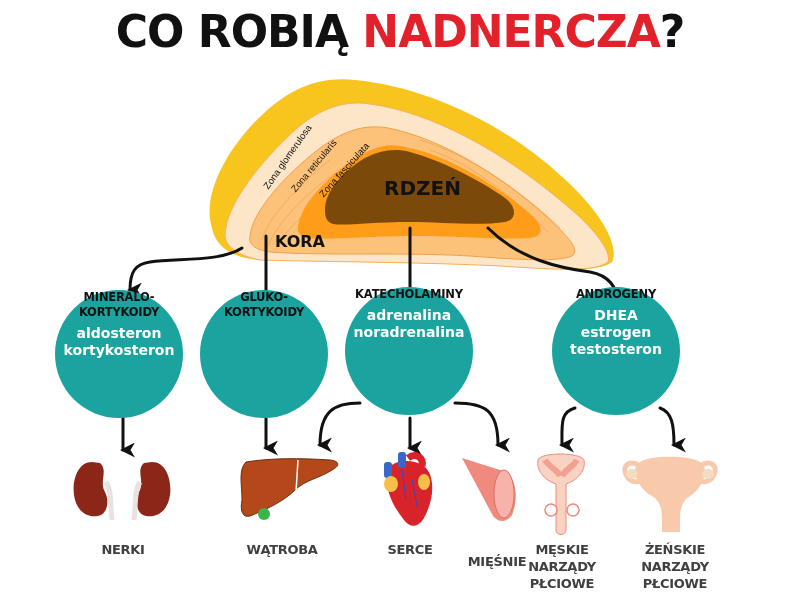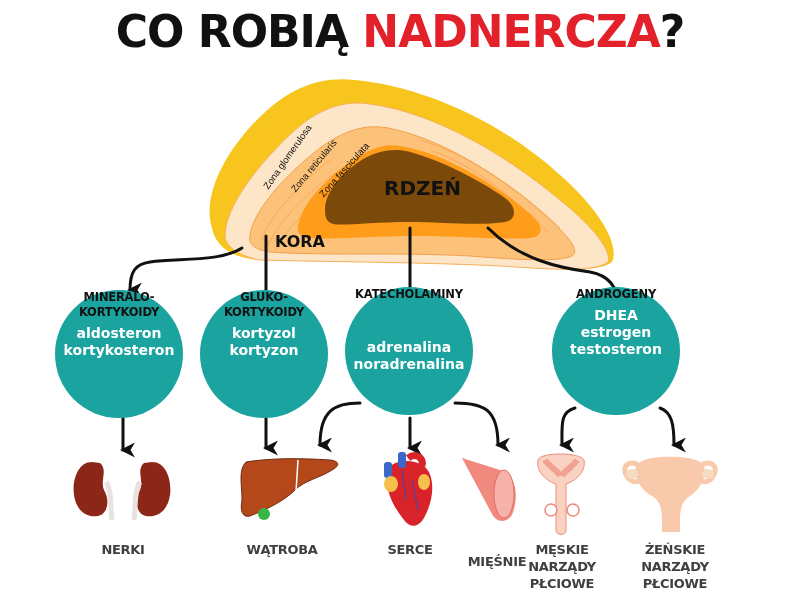--- a/index.html
+++ b/index.html
@@ -101,23 +101,22 @@
 <div class="zone-label" style="left:270px;top:180px;transform:rotate(-55deg);">Zona glomerulosa</div>
 <div class="zone-label" style="left:297px;top:183px;transform:rotate(-50deg);">Zona reticularis</div>
 <div class="zone-label" style="left:325px;top:188px;transform:rotate(-48deg);">Zona fasciculata</div>
 
 <div class="circle" style="left:55px;top:290px;">
   <div class="cat"><span>MINERALO-</span><br><span>KORTYKOIDY</span></div>
   <div class="hormones"><span>aldosteron</span><br><span>kortykosteron</span></div>
 </div>
 <div class="circle" style="left:200px;top:290px;">
   <div class="cat"><span>GLUKO-</span><br><span>KORTYKOIDY</span></div>
-  <div class="hormones"><span>kortyzol</span><br><span>kortyzon</span></div>
 </div>
-<div class="circle" style="left:345px;top:287px;gap:32px;">
+<div class="circle" style="left:345px;top:287px;">
   <div class="cat"><span>KATECHOLAMINY</span></div>
   <div class="hormones"><span>adrenalina</span><br><span>noradrenalina</span></div>
 </div>
 <div class="circle" style="left:552px;top:287px;">
   <div class="cat"><span>ANDROGENY</span></div>
   <div class="hormones"><span>DHEA</span><br><span>estrogen</span><br><span>testosteron</span></div>
 </div>
 
 <div class="organ-label" style="left:83px;top:541px;width:80px;">NERKI</div>
 <div class="organ-label" style="left:232px;top:541px;width:100px;">WĄTROBA</div>

